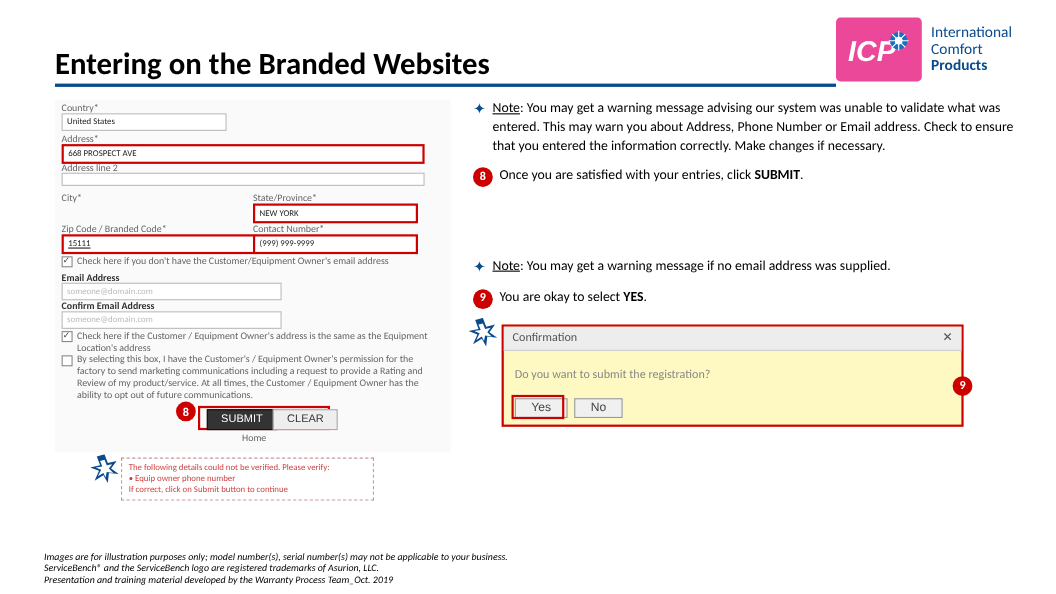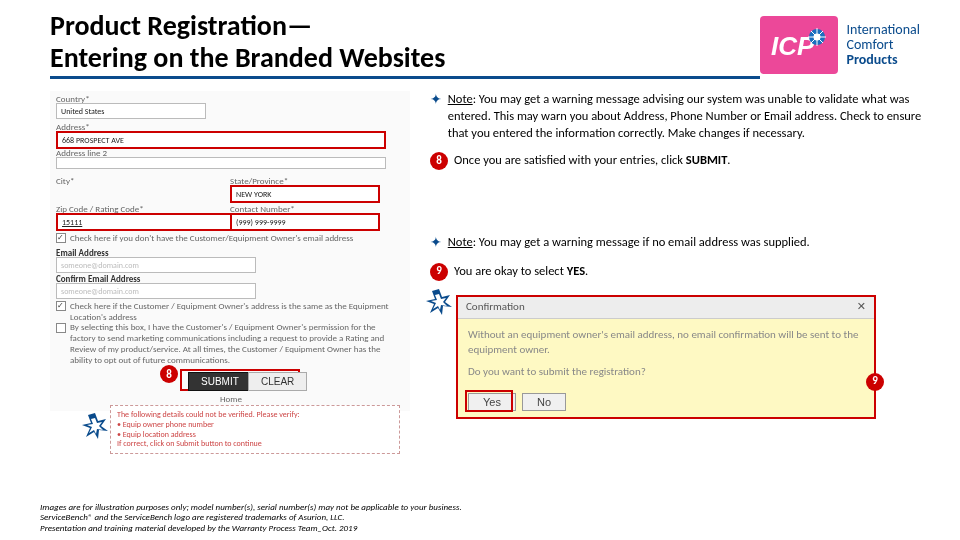--- a/index.html
+++ b/index.html
@@ -51,21 +51,21 @@
   .cbtn { border:1px solid #999; background:#f0f0f0; padding:2px 14px; font-size:11px; color:#444; }
 
   .footer { position:absolute; bottom:6px; left:40px; font-size:9px; font-style:italic; color:#000; line-height:1.2; }
 </style>
 </head>
 <body>
 
 <div class="header">
   <div style="flex:1;">
     <div class="title">
-      <span>Product Registration—</span><br>
+      <br>
       <span>Entering on the Branded Websites</span>
     </div>
     <div class="title-underline"></div>
   </div>
   <div class="logo-wrap">
     <div class="logo-badge">
       <svg width="60" height="40" viewBox="0 0 60 40">
         <text x="2" y="30" font-size="26" font-weight="700" fill="#ffffff" font-style="italic" font-family="Arial">ICP</text>
         <circle cx="48" cy="12" r="8" fill="#1a6fbf"></circle>
         <circle cx="48" cy="12" r="3.5" fill="#fff"></circle>
@@ -94,21 +94,21 @@
 
       <div class="flabel" style="top:30px; left:6px;">Address*</div>
       <div class="finput" style="top:40px; left:6px; width:330px; border:2px solid #c00;">668 PROSPECT AVE</div>
       <div class="flabel" style="top:56px; left:6px;">Address line 2</div>
       <div class="finput" style="top:66px; left:6px; width:330px; height:12px;"></div>
 
       <div class="flabel" style="top:84px; left:6px;">City*</div>
       <div class="flabel" style="top:84px; left:180px;">State/Province*</div>
       <div class="finput" style="top:94px; left:180px; width:150px; border:2px solid #c00;">NEW YORK</div>
 
-      <div class="flabel" style="top:112px; left:6px;">Zip Code / Rating Code*</div>
+      <div class="flabel" style="top:112px; left:6px;">Zip Code / Branded Code*</div>
       <div class="flabel" style="top:112px; left:180px;">Contact Number*</div>
       <div class="finput" style="top:122px; left:6px; width:178px; border:2px solid #c00;text-decoration:underline;">15111</div>
       <div class="finput" style="top:122px; left:180px; width:150px; border:2px solid #c00;">(999) 999-9999</div>
 
       <div class="fchk checked" style="top:142px; left:6px;"></div>
       <div class="flabel" style="top:141px; left:20px; width:320px;">Check here if you don't have the Customer/Equipment Owner's email address</div>
 
       <div class="flabel" style="top:156px; left:6px; font-weight:700; color:#333;">Email Address</div>
       <div class="finput" style="top:166px; left:6px; width:200px; color:#bbb;" placeholder="someone@domain.com">someone@domain.com</div>
       <div class="flabel" style="top:182px; left:6px; font-weight:700; color:#333;">Confirm Email Address</div>
@@ -119,24 +119,23 @@
 
       <div class="fchk" style="top:232px; left:6px;"></div>
       <div class="flabel" style="top:231px; left:20px; width:320px; line-height:1.2;">By selecting this box, I have the Customer's / Equipment Owner's permission for the factory to send marketing communications including a request to provide a Rating and Review of my product/service. At all times, the Customer / Equipment Owner has the ability to opt out of future communications.</div>
 
       <div style="position:absolute; top:278px; left:130px; width:120px; height:22px; border:2px solid #c00;"></div>
       <button class="btn-submit" style="top:281px; left:138px;">SUBMIT</button>
       <button class="btn-clear" style="top:281px; left:198px;">CLEAR</button>
       <div class="flabel" style="top:302px; left:170px; text-align:center;">Home</div>
     </div>
 
-    <div class="warn-box" style="top:314px; left:60px; width:290px;">
+    <div class="warn-box" style="top:325px; left:60px; width:230px;">
       <div>The following details could not be verified. Please verify:</div>
       <div>• Equip owner phone number</div>
-      <div>• Equip location address</div>
       <div>If correct, click on Submit button to continue</div>
     </div>
 
     <div class="circ circ-pos" style="top:274px; left:110px;">8</div>
     <div class="starburst" style="top:322px; left:32px;">
       <svg width="26" height="26" viewBox="0 0 26 26">
           <polygon points="13,0 16,8 24,6 19,13 26,18 17,17 16,26 12,19 4,24 8,15 0,12 9,10 6,2" fill="#0a4b8c"></polygon>
           <polygon points="13,5 15,10 20,9 17,13 21,17 15,16 14,21 12,17 7,20 10,14 5,12 11,11 9,6" fill="#fff"></polygon>
         </svg>
     </div>
@@ -179,21 +178,20 @@
             <polygon points="13,0 16,8 24,6 19,13 26,18 17,17 16,26 12,19 4,24 8,15 0,12 9,10 6,2" fill="#0a4b8c"></polygon>
             <polygon points="13,5 15,10 20,9 17,13 21,17 15,16 14,21 12,17 7,20 10,14 5,12 11,11 9,6" fill="#fff"></polygon>
           </svg>
       </div>
       <div class="confirm-img">
         <div class="confirm-title">
           <span>Confirmation</span>
           <span style="cursor:default;">✕</span>
         </div>
         <div class="confirm-body">
-          <div>Without an equipment owner's email address, no email confirmation will be sent to the equipment owner.</div>
           <div style="margin-top:6px;">Do you want to submit the registration?</div>
         </div>
         <div class="confirm-btns">
           <div style="position:relative;">
             <div style="position:absolute; top:-3px; left:-3px; width:48px; height:22px; border:2px solid #c00;"></div>
             <button class="cbtn">Yes</button>
           </div>
           <button class="cbtn">No</button>
         </div>
       </div>

